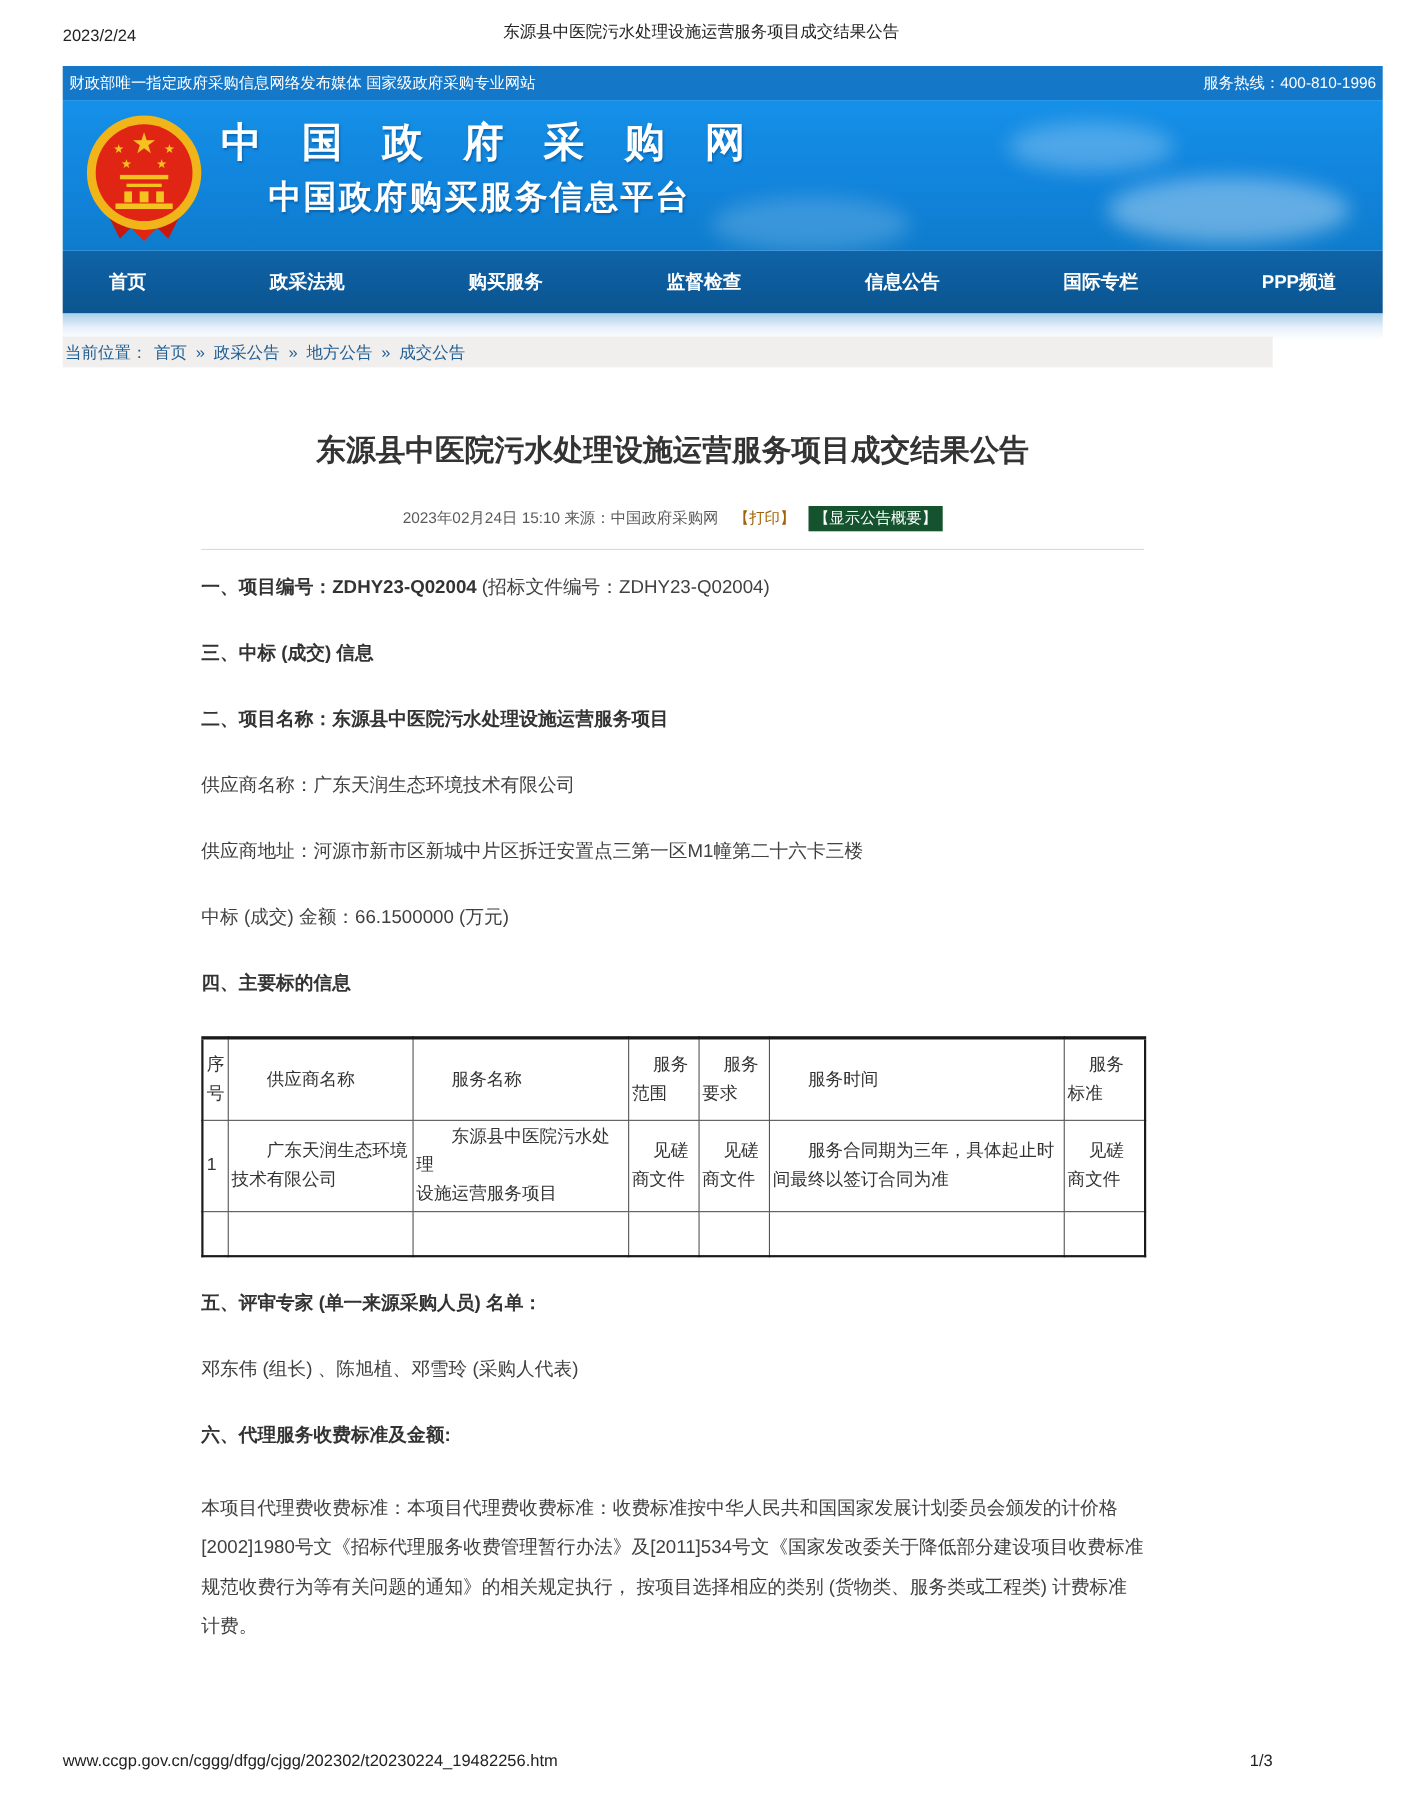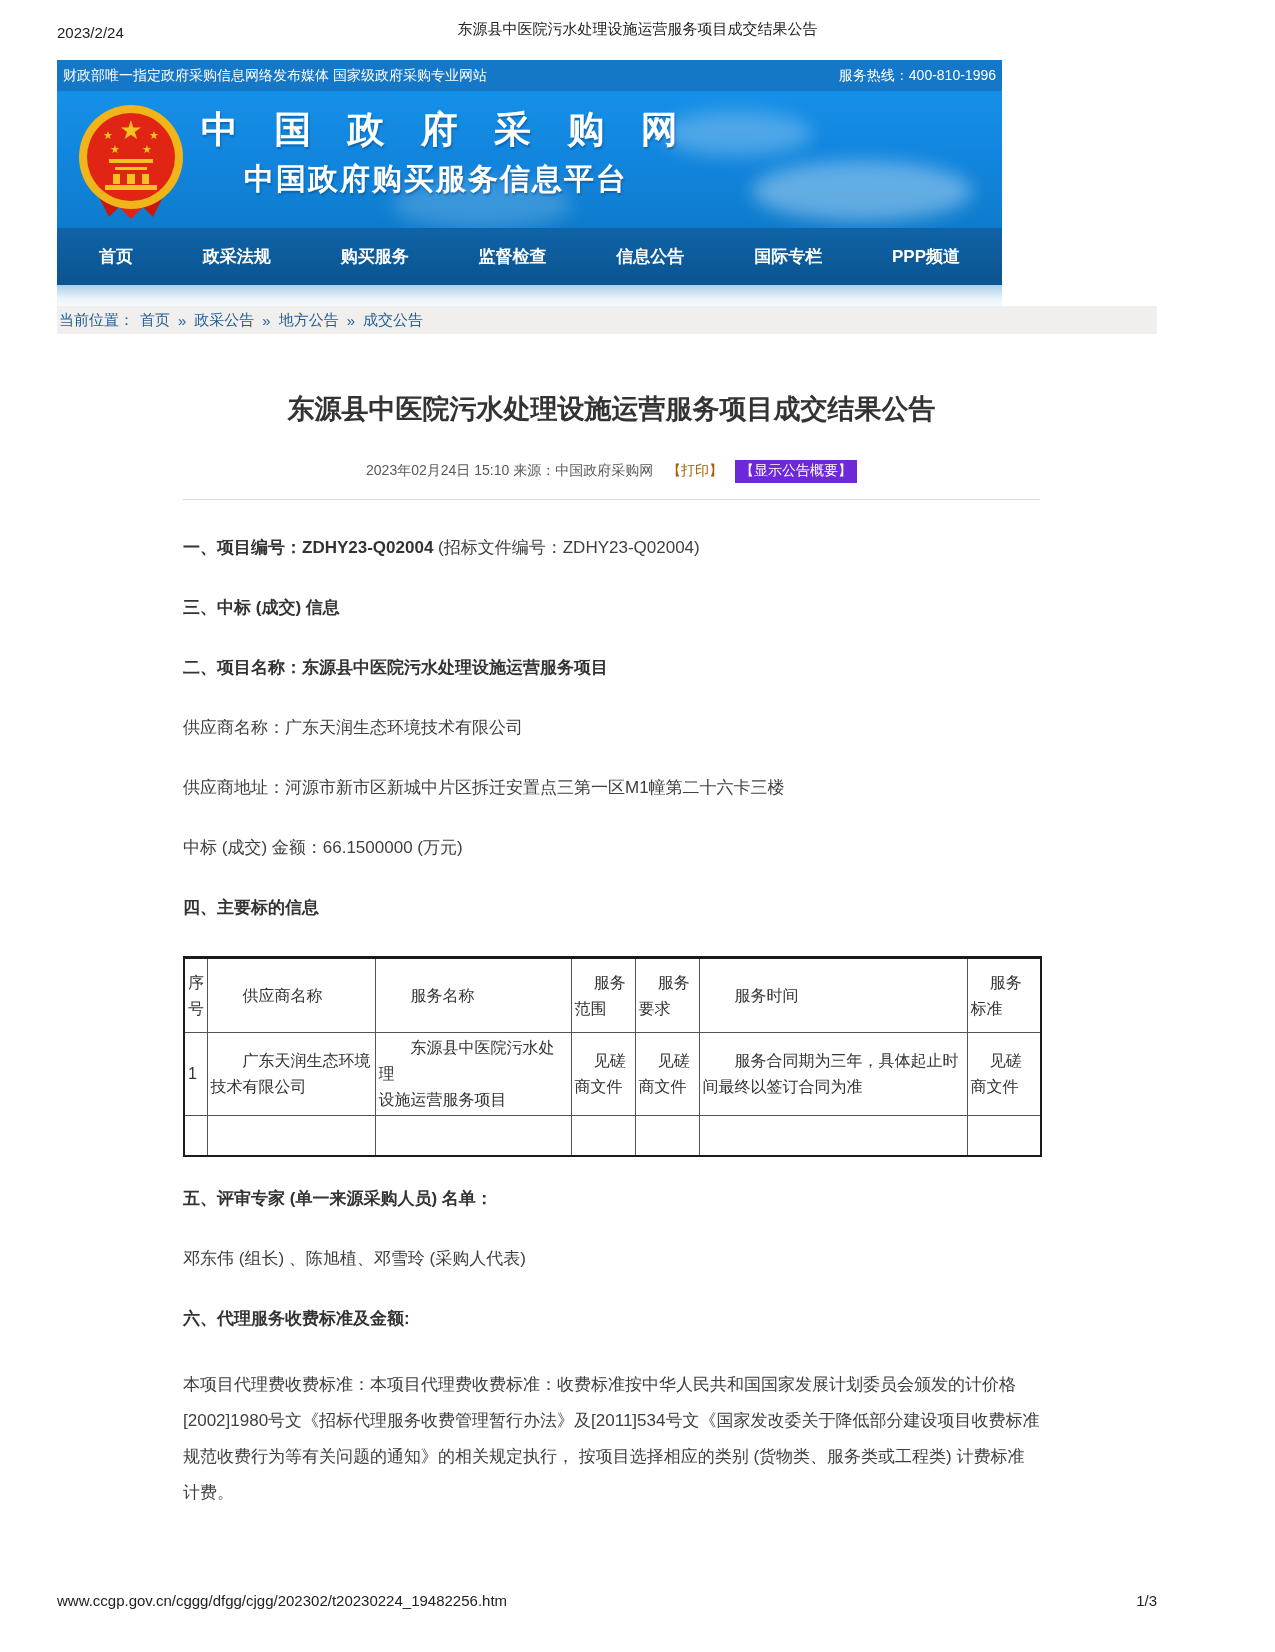--- a/index.html
+++ b/index.html
@@ -11,21 +11,21 @@
   }
   
   .print-header {
     position:absolute; top:20px; left:57px; right:57px;
     font-size:15px; color:#222;
   }
   .print-date { position:absolute; left:0; top:4px; }
   .print-title { display:block; text-align:center; }
 
   
-  .site { position:absolute; top:60px; left:57px; width:945px; }
+  .site { position:absolute; top:60px; left:57px; width:1200px; }
   .topbar {
     height:31px; background:#1477c8;
     display:flex; justify-content:space-between; align-items:center;
     padding:0 6px; color:#fff; font-size:14px;
   }
   .banner {
     position:relative; height:137px; overflow:hidden;
     background:linear-gradient(180deg,#1590e8 0%, #1184dc 55%, #0e7ccc 100%);
   }
   .cloud { position:absolute; border-radius:50%; background:rgba(255,255,255,.35); filter:blur(9px); }
@@ -54,26 +54,26 @@
   .breadcrumb .sep { margin:0 8px; color:#215e93; }
   .breadcrumb .label { margin-right:6px; }
 
   
   .article { position:absolute; top:392px; left:183px; width:857px; }
   .art-title { text-align:center; font-size:27px; font-weight:bold; color:#333; line-height:34px; }
   .art-meta  { text-align:center; margin-top:34px; font-size:14px; color:#595959; }
   .art-meta .print-link { color:#a16207; text-decoration:none; margin-left:10px; cursor:pointer; }
   .summary-btn {
     display:inline-block; margin-left:8px; padding:2px 5px 3px;
-    background:#6d28d9; color:#fff; border:none; font-size:14px; cursor:pointer;
+    background:#14532d; color:#fff; border:none; font-size:14px; cursor:pointer;
     font-family:"Liberation Sans", sans-serif;
   }
   .divider { border:none; border-top:1px solid #d9d9d9; margin:16px 0 0; }
 
-  .body-copy { margin-top:36px; font-size:17px; color:#404040; }
+  .body-copy { margin-top:22px; font-size:17px; color:#404040; }
   .body-copy p { margin:0 0 36px; line-height:24px; }
   .body-copy p.hd { font-weight:bold; color:#333; }
   .body-copy .b { font-weight:bold; color:#333; }
 
   
   table.items {
     width:100%; border-collapse:collapse; table-layout:fixed;
     margin:6px 0 30px; font-size:16px; color:#333;
     border:2px solid #1a1a1a; border-top-width:3px;
   }

